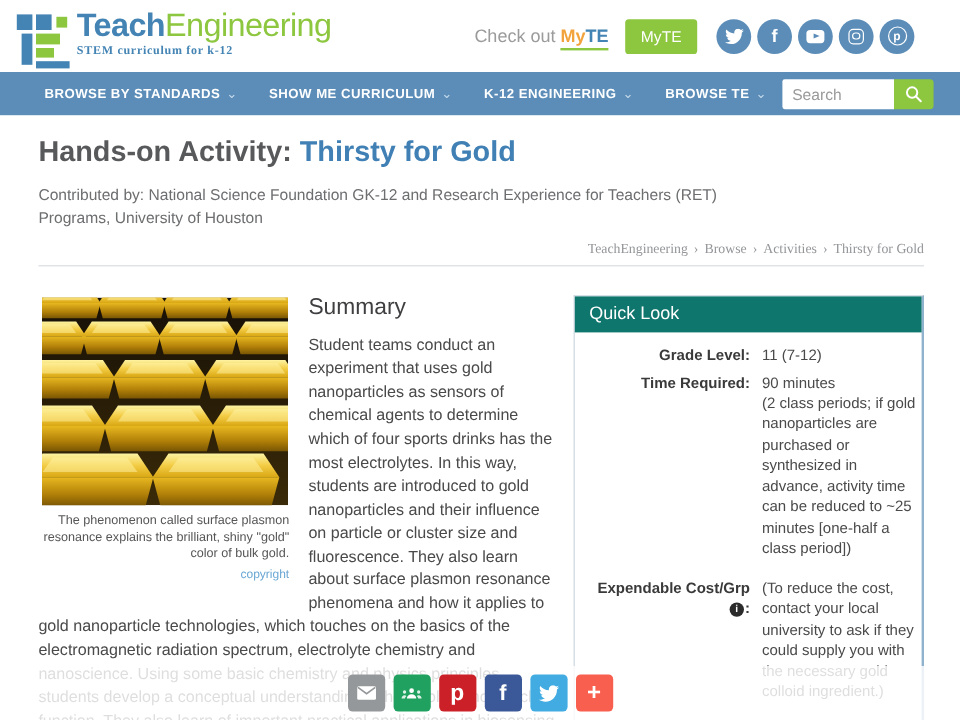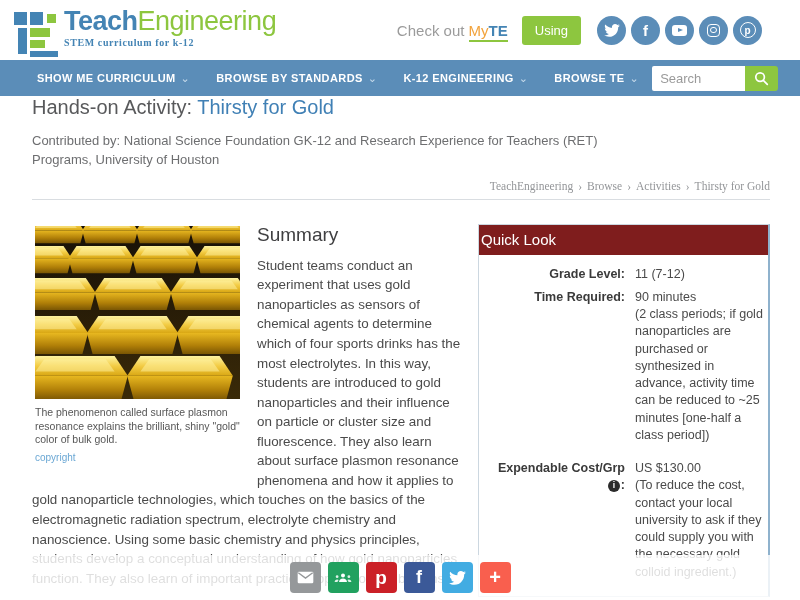--- a/index.html
+++ b/index.html
@@ -20,21 +20,21 @@
   .lm-g3 { left:16px; top:29px; width:15px; height:8px; background:#8dc63f; }
   .lm-b4 { left:16px; top:40px; width:28px; height:6px; background:#4484b4; }
   .logo-text { margin-left:6px; }
   .logo-line1 { font-size:27px; line-height:30px; letter-spacing:-0.5px; }
   .logo-teach { color:#4484b4; font-weight:bold; }
   .logo-eng { color:#8dc63f; font-weight:normal; }
   .logo-tagline { font-family:"Liberation Serif", serif; font-weight:bold; font-size:10px;
     color:#4484b4; letter-spacing:0.6px; margin-top:1px; }
 
   .checkout { margin-left:auto; font-size:15px; color:#9b9b9b; white-space:nowrap; }
-  .checkout .my { color:#f2a33c; font-weight:normal; }
+  .checkout .my { color:#f2a33c; font-weight:bold; }
   .checkout .te { color:#4484b4; font-weight:bold; }
   .checkout .myte-wrap { border-bottom:2px solid #8dc63f; padding-bottom:1px; cursor:pointer; }
   .myte-btn { margin-left:14px; background:#8dc63f; color:#fff; border:none; border-radius:3px;
     font-size:13px; padding:7px 13px; cursor:pointer; font-family:inherit; }
 
   .social { display:flex; gap:5px; margin-left:16px; margin-right:38px; }
   .soc { width:29px; height:29px; border-radius:50%; background:#5b8db8; color:#fff;
     display:flex; align-items:center; justify-content:center; cursor:pointer; font-size:15px;
     font-weight:bold; }
   .soc svg { display:block; }
@@ -54,43 +54,43 @@
   .nav-item:after { content:"⌄"; color:#c8dbeb; margin-left:5px; font-weight:normal; }
   .nav-search { margin-left:auto; margin-right:55px; display:flex;border-radius:10px; }
   .search-input { width:93px; height:25px; border:none; font-size:13px; padding:0 8px;
     color:#555; font-family:inherit; border-radius:2px 0 0 2px; outline:none; }
   .search-input::placeholder { color:#9a9a9a; }
   .search-btn { width:33px; height:25px; background:#8dc63f; border:none; border-radius:0 3px 3px 0;
     cursor:pointer; display:flex; align-items:center; justify-content:center; }
 
   
   .container { padding:0 30px 0 32px; }
-  .page-title { font-size:20px; font-weight:normal; color:#58595b; }
+  .page-title { margin-top:17px; font-size:24px; font-weight:bold; color:#58595b; }
   .page-title .t-blue { color:#4080b5; }
   .contributed { margin-top:13px; font-size:13px; line-height:1.45; color:#6d6e70; max-width:610px; }
   .breadcrumb { margin-top:10px; text-align:right; font-size:11.5px; color:#939598;font-family:Liberation Serif, serif; }
   .breadcrumb a { color:#939598; text-decoration:none; cursor:pointer; }
   .breadcrumb .sep { margin:0 5px; }
   .rule { border-top:1px solid #d9dde1; margin-top:7px; }
 
   
   .columns { display:flex; margin-top:24px; align-items:flex-start; }
   .left-col { flex:1; padding-right:10px; }
-  .img-float { float:left; width:206px; margin:2px 16px 6px 3px; text-align:left; }
+  .img-float { float:left; width:206px; margin:2px 16px 6px 3px; text-align:right; }
   .gold-img { display:block; width:205px; height:173px; }
   .img-caption { margin-top:7px; font-size:10.5px; line-height:1.32; color:#565656; }
   .copyright-link { display:inline-block; margin-top:3px; font-size:10px; color:#6aa7d4;
     text-decoration:none; cursor:pointer; }
   .sec-h { font-size:19px; font-weight:normal; color:#3f3f41; margin:0 0 10px 0; }
   .body-p { font-size:13.4px; line-height:1.46; color:#4a4a4a; }
 
   
   .ql-panel { width:292px; flex:none; border:1px solid #ccd7e0; border-right:2px solid #8fb2cd;
     background:#fff; }
-  .ql-head { background:#7f1d1d; color:#fff; font-size:15px; padding:6px 2px 7px; }
+  .ql-head { background:#0f766e; color:#fff; font-size:15px; padding:6px 12px 7px; }
   .ql-body { padding:8px 4px 12px 6px; }
   .ql-row { display:grid; grid-template-columns:140px 1fr; column-gap:10px; padding:3px 0; }
   .ql-row.gap-top { margin-top:10px; }
   .ql-label { text-align:right; font-size:12.5px; font-weight:bold; color:#3a3a3a; line-height:1.38; }
   .ql-value { font-size:12.5px; color:#4a4a4a; line-height:1.38; }
   .info-icon { display:inline-flex; width:12px; height:12px; border-radius:50%; background:#2b2b2b;
     color:#fff; font-size:8.5px; font-weight:bold; align-items:center; justify-content:center;
     vertical-align:1px; margin:0 1px 0 3px; cursor:pointer; font-style:normal; }
 
   
@@ -125,21 +125,21 @@
         <span class="logo-teach">Teach</span><span class="logo-eng">Engineering</span>
       </div>
       <div class="logo-tagline">STEM curriculum for k-12</div>
     </div>
   </div>
 
   <div class="checkout">
     <span>Check out </span><span class="myte-wrap"><span class="my">My</span><span class="te">TE</span></span>
   </div>
 
-  <button class="myte-btn">Using</button>
+  <button class="myte-btn">MyTE</button>
 
   <div class="social">
     <div class="soc">
       <svg width="16" height="13" viewBox="0 0 24 20">
           <path fill="#fff" d="M24 2.3c-.9.4-1.8.7-2.8.8 1-.6 1.8-1.6 2.2-2.7-1 .6-2 1-3.1 1.2C19.4.6 18.1 0 16.7 0c-2.7 0-4.9 2.2-4.9 4.9 0 .4 0 .8.1 1.1C7.7 5.8 4.1 3.8 1.7.9 1.2 1.7 1 2.5 1 3.4c0 1.7.9 3.2 2.2 4.1-.8 0-1.6-.2-2.2-.6v.1c0 2.4 1.7 4.4 3.9 4.8-.4.1-.8.2-1.3.2-.3 0-.6 0-.9-.1.6 2 2.4 3.4 4.6 3.4-1.7 1.3-3.8 2.1-6.1 2.1H0c2.2 1.4 4.8 2.2 7.5 2.2 9.1 0 14-7.5 14-14v-.6c1-.7 1.8-1.6 2.5-2.7z"></path>
         </svg>
     </div>
     <div class="soc">
         <span>f</span>
       </div>
@@ -149,22 +149,22 @@
     <div class="soc">
         <span class="ig-box"></span>
       </div>
     <div class="soc">
         <span class="pin-circ">p</span>
       </div>
   </div>
 </div>
 
 <div class="nav">
+  <div class="nav-item">BROWSE BY STANDARDS</div>
   <div class="nav-item">SHOW ME CURRICULUM</div>
-  <div class="nav-item">BROWSE BY STANDARDS</div>
   <div class="nav-item">K-12 ENGINEERING</div>
   <div class="nav-item">BROWSE TE</div>
   <div class="nav-search">
     <input class="search-input" placeholder="Search" style="">
     <button class="search-btn">
       <svg width="15" height="15" viewBox="0 0 16 16">
           <circle cx="6.5" cy="6.5" r="4.6" fill="none" stroke="#fff" stroke-width="1.8"></circle>
           <line x1="10.2" y1="10.2" x2="14.2" y2="14.2" stroke="#fff" stroke-width="1.8" stroke-linecap="round"></line>
         </svg>
     </button>
@@ -253,21 +253,20 @@
             <div>90 minutes</div>
             <div>(2 class periods; if gold nanoparticles are purchased or synthesized in advance, activity time can be reduced to ~25 minutes [one-half a class period])</div>
           </div>
         </div>
 
         <div class="ql-row gap-top">
           <div class="ql-label">
             <span>Expendable Cost/Grp</span><span class="info-icon">i</span><span>:</span>
           </div>
           <div class="ql-value">
-            <div>US $130.00</div>
             <div>(To reduce the cost, contact your local university to ask if they could supply you with the necessary gold colloid ingredient.)</div>
           </div>
         </div>
 
       </div>
     </div>
   </div>
 </div>
 
 <div class="share-bar">

